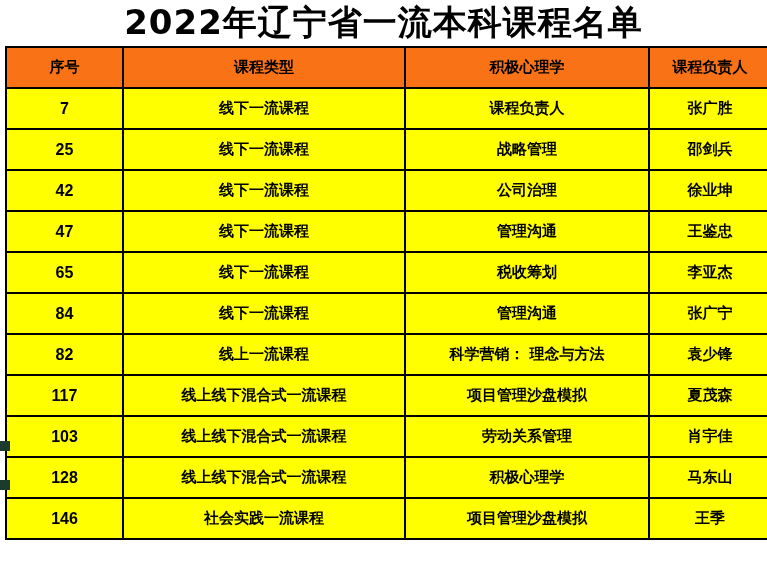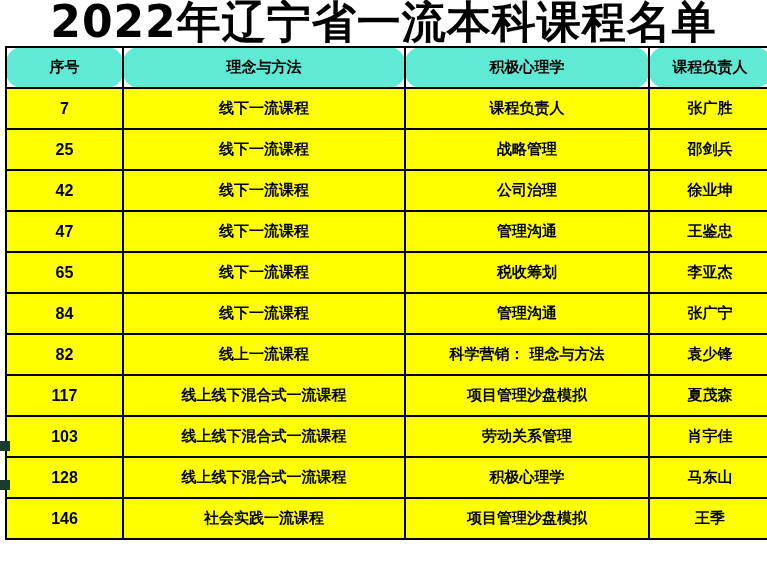--- a/index.html
+++ b/index.html
@@ -17,21 +17,21 @@
     position: relative;
     width: 767px;
     height: 567px;
     background: #ffffff;
     box-sizing: border-box;
   }
   .title {
     text-align: center;
     font-family: "DejaVu Sans", sans-serif;
     font-weight: bold;
-    font-size: 44px;
+    font-size: 34px;
     letter-spacing: 1px;
     color: #000000;
     padding: 2px 0 4px 0;
     line-height: 40px;
     white-space: nowrap;
   }
   table.course-table {
     border-collapse: collapse;
     width: 757px;
     margin: 0 5px;
@@ -42,24 +42,23 @@
     text-align: center;
     vertical-align: middle;
     font-size: 15px;
     color: #000000;
     font-weight: bold;
     padding: 0;
     height: 39px;
     font-family: "DejaVu Sans", sans-serif;
   }
   thead th {
-    background: #5eead4;
+    background: #f97316;
     height: 44px;
     font-size: 16px;
-    border-radius: 16px;
   }
   tbody td {
     background: #ffff00;
   }
   .col-1 { width: 115px; }
   .col-2 { width: 280px; }
   .col-3 { width: 242px; }
   .col-4 { width: 120px; }
   tbody td.cell-num {
     font-family: "Liberation Sans", sans-serif;
@@ -79,21 +78,21 @@
 <body>
 
 <div class="page">
 
   <div class="title">2022年辽宁省一流本科课程名单</div>
 
   <table class="course-table">
     <thead>
       <tr>
         <th class="col-1">序号</th>
-        <th class="col-2">理念与方法</th>
+        <th class="col-2">课程类型</th>
         <th class="col-3">积极心理学</th>
         <th class="col-4">课程负责人</th>
       </tr>
     </thead>
     <tbody>
       <tr>
         <td class="cell-num">7</td>
         <td>线下一流课程</td>
         <td>课程负责人</td>
         <td>张广胜</td>

